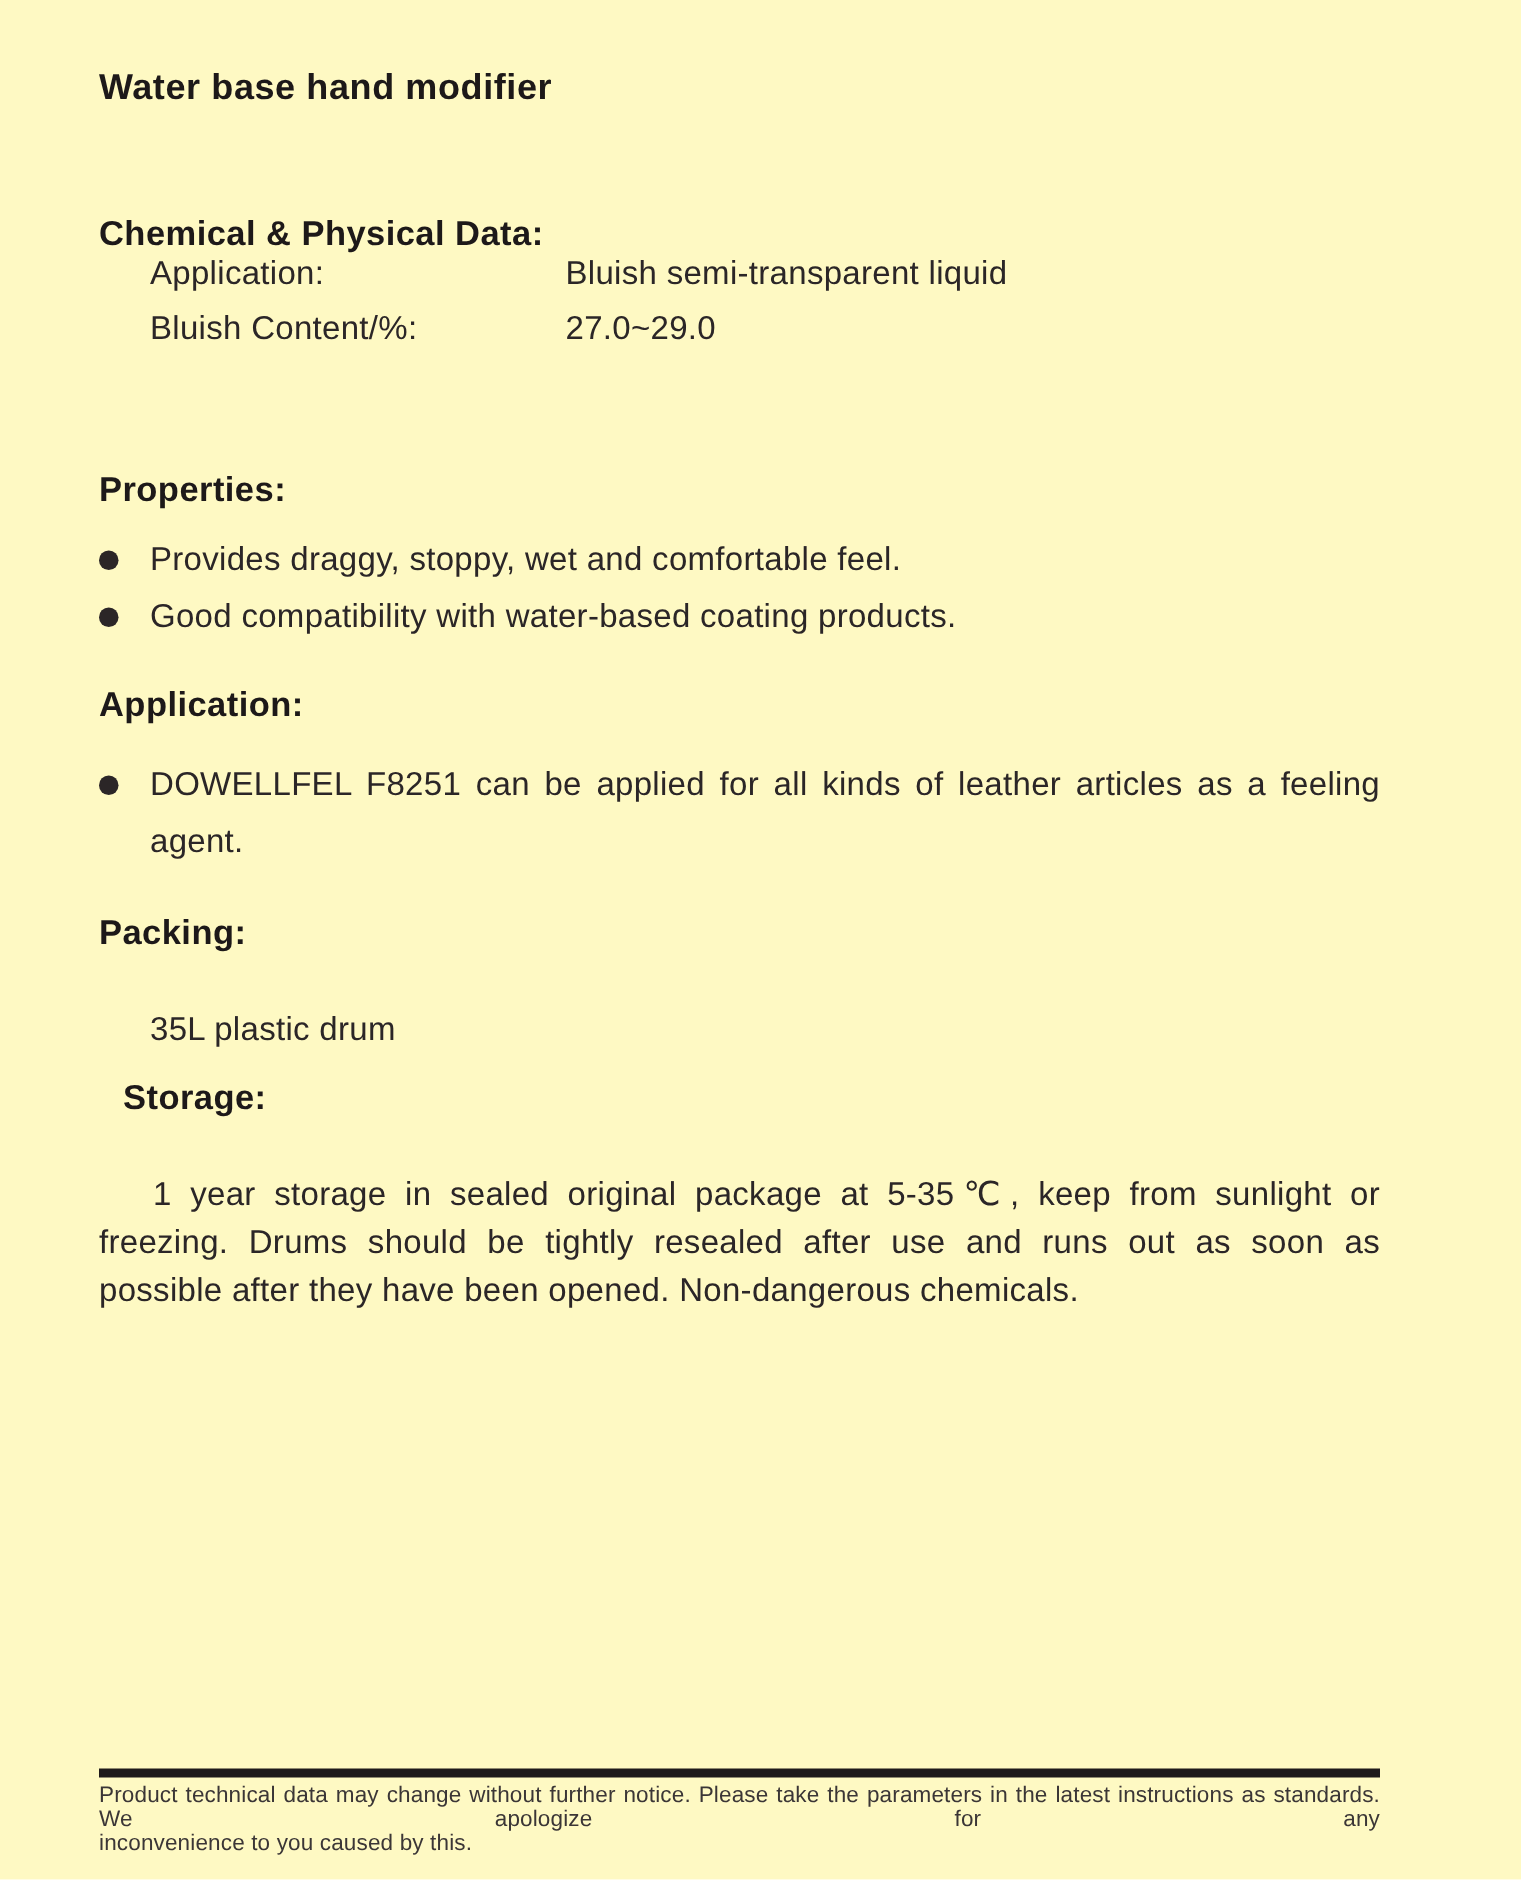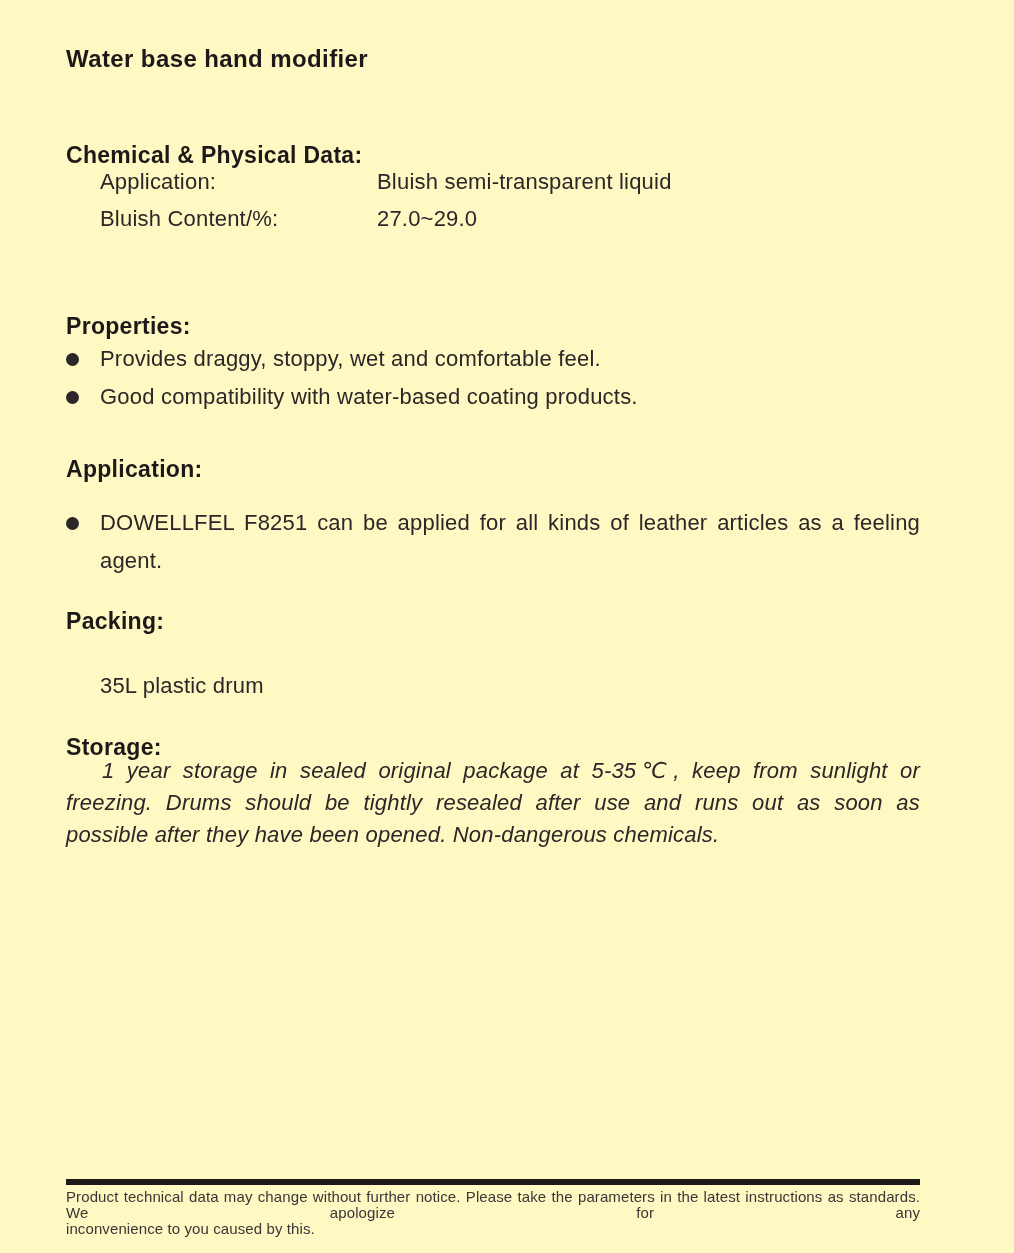--- a/index.html
+++ b/index.html
@@ -25,35 +25,35 @@
   .section-heading {
     font-size: 23px;
     font-weight: bold;
     color: #1d1919;
     letter-spacing: 0.3px;
   }
   .h-chem { top: 126px; margin-top: 16px; }
   .h-prop { top: 313px; }
   .h-app  { top: 456px; }
   .h-pack { top: 608px; }
-  .h-stor { top: 734px; }
+  .h-stor { top: 718px; margin-left: 16px; }
 
   .body-text {
     font-size: 22px;
     letter-spacing: 0.2px;
     color: #2b2627;
   }
 
   .data-table { top: 163px; }
   .data-row { display: flex; height: 37px; align-items: center; }
   .data-label { width: 311px; padding-left: 34px; }
   .data-value { flex: 1; }
 
   .bullet-row { display: flex; align-items: flex-start; }
-  .bullet-list { top: 340px; text-align: center; }
+  .bullet-list { top: 354px; text-align: center; }
   .bullet-line { height: 38px; display: flex; align-items: center; }
   .dot {
     display: inline-block;
     width: 13px; height: 13px;
     border-radius: 50%;
     background: #2b2627;
     margin-right: 21px;
     flex: 0 0 13px;
   }
   .bullet-text { line-height: 28px; }
@@ -64,21 +64,21 @@
   }
   .app-line1 .bullet-text {
     flex: 1;
     text-align: justify;
     text-align-last: justify;
   }
   .app-line2 { padding-left: 34px; margin-top: 8px; height: 30px; line-height: 30px; }
 
   .pack-value { top: 673px; padding-left: 34px; }
 
-  .storage-para { top: 755px; font-style: italic; }
+  .storage-para { top: 780px; }
   .storage-line { line-height: 32px; }
   .just { text-align: justify; text-align-last: justify; }
   .indent { padding-left: 36px; }
 
   .footer-rule {
     top: 1179px;
     height: 6px;
     background: #1e1a1a;
   }
   .footer-text {

